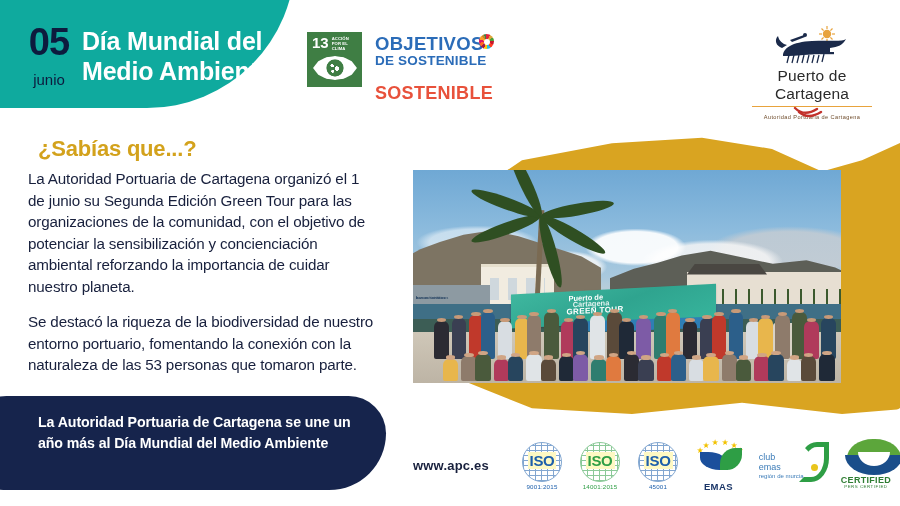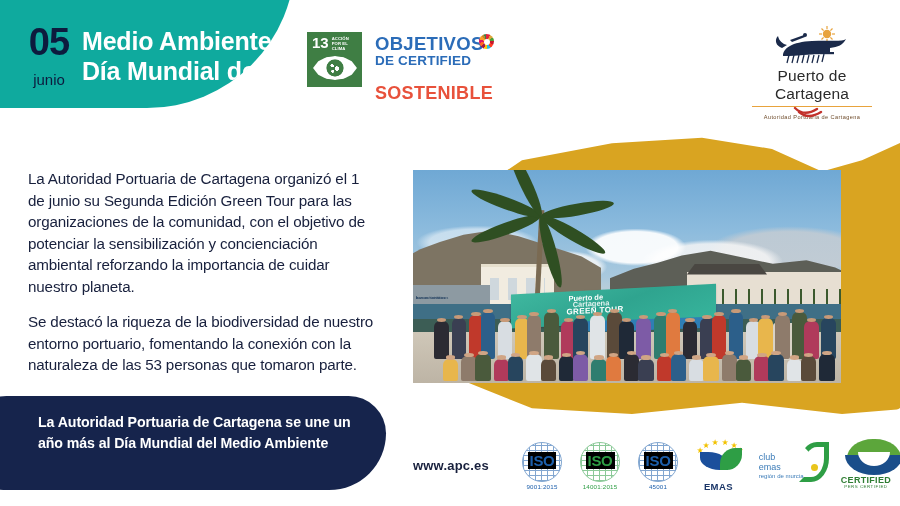--- a/index.html
+++ b/index.html
@@ -164,21 +164,21 @@
   .iso{ position:relative; width:56px; height:52px; text-align:center; }
   .iso .globe{ position:absolute; left:50%; top:3px; transform:translateX(-50%);
     width:40px; height:40px; border-radius:50%;
     border:1.2px solid currentColor;
     background:
       repeating-linear-gradient(0deg, currentColor 0 0.6px, transparent 0.6px 5px),
       repeating-linear-gradient(90deg, currentColor 0 0.6px, transparent 0.6px 6px);
     opacity:.55; }
   .iso .word{ position:absolute; left:0; right:0; top:13px; font-size:15px; font-weight:bold;
     letter-spacing:-0.3px; }
-  .iso .word span{ background:#000000; padding:0 2px; }
+  .iso .word span{ background:#fef9c3; padding:0 2px; }
   .iso .code{ position:absolute; left:0; right:0; bottom:1px; font-size:6.2px; letter-spacing:.2px; }
   .iso.blue{ color:#1D5FAB; }
   .iso.green{ color:#2E9E45; }
 
   .emas{ position:relative; width:62px; height:54px; text-align:center; }
   .emas .stars{ position:absolute; left:50%; top:0; transform:translateX(-50%); width:48px; height:16px; }
   .emas .stars i{ position:absolute; color:#F2C200; font-size:8px; font-style:normal; }
   .emas .leafblue{ position:absolute; left:6px; top:14px; width:28px; height:18px;
     background:#1B4F9C; border-radius:0 70% 0 70%; }
   .emas .leafgreen{ position:absolute; left:26px; top:10px; width:22px; height:22px;
@@ -213,42 +213,42 @@
 <div class="page">
 
   <div class="header-shape"></div>
 
   <div class="date-block">
     <div class="date-day">05</div>
     <div class="date-month">junio</div>
   </div>
 
   <div class="header-title">
+    <div>Día Mundial del</div>
     <div>Medio Ambiente</div>
-    <div>Día Mundial del</div>
   </div>
 
   <div class="sdg">
     <div class="sdg-box">
       <div class="sdg-top">
         <div class="sdg-num">13</div>
         <div>
           <div class="sdg-cap">ACCIÓN</div>
           <div class="sdg-cap">POR EL CLIMA</div>
         </div>
       </div>
       <div class="sdg-eye">
         <div class="lens"></div>
         <div class="sdg-globe"></div>
       </div>
     </div>
     <div class="sdg-text">
       <div class="sdg-wheel"></div>
       <div class="sdg-l1">OBJETIVOS</div>
-      <div class="sdg-l2">DE CERTIFIED</div>
+      <div class="sdg-l2">DE SOSTENIBLE</div>
       <div class="sdg-l3">SOSTENIBLE</div>
     </div>
   </div>
 
   <div class="port-logo">
     <div class="port-ship">
       <svg width="140" height="40" viewBox="0 0 140 40" aria-hidden="true">
         <g fill="#E8A33D">
           <circle cx="85" cy="8" r="4.2"></circle>
           <g stroke="#E8A33D" stroke-width="1.2">
@@ -286,20 +286,21 @@
       <svg width="70" height="14" viewBox="0 0 70 14" style="position:absolute;left:50%;top:-2px;transform:translateX(-50%)" aria-hidden="true">
         <g fill="none" stroke="#C2312B" stroke-width="2.4" stroke-linecap="round">
           <path d="M18 4 C24 10, 32 10, 40 5"></path>
           <path d="M22 8 C28 13, 36 13, 44 8"></path>
         </g>
       </svg>
     </div>
     <div class="port-sub">Autoridad Portuaria de Cartagena</div>
   </div>
 
+  <div class="sabias">¿Sabías que...?</div>
   <div class="body-text">
     <p>La Autoridad Portuaria de Cartagena organizó el 1 de junio su Segunda Edición Green Tour para las organizaciones de la comunidad, con el objetivo de potenciar la sensibilización y concienciación ambiental reforzando la importancia de cuidar nuestro planeta.</p>
     <p>Se destacó la riqueza de la biodiversidad de nuestro entorno portuario, fomentando la conexión con la naturaleza de las 53 personas que tomaron parte.</p>
   </div>
 
   <div class="navy-blob"></div>
   <div class="navy-text">La Autoridad Portuaria de Cartagena se une un año más al Día Mundial del Medio Ambiente</div>
 
   <div class="yellow-blob"></div>
   <div class="photo">

